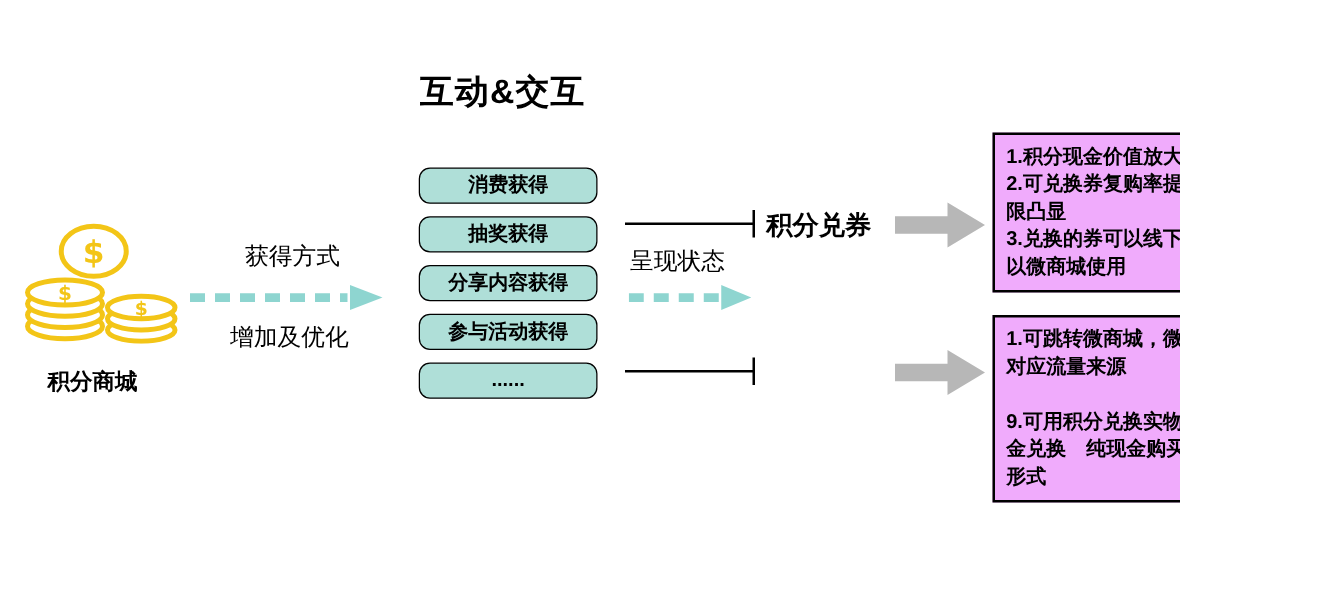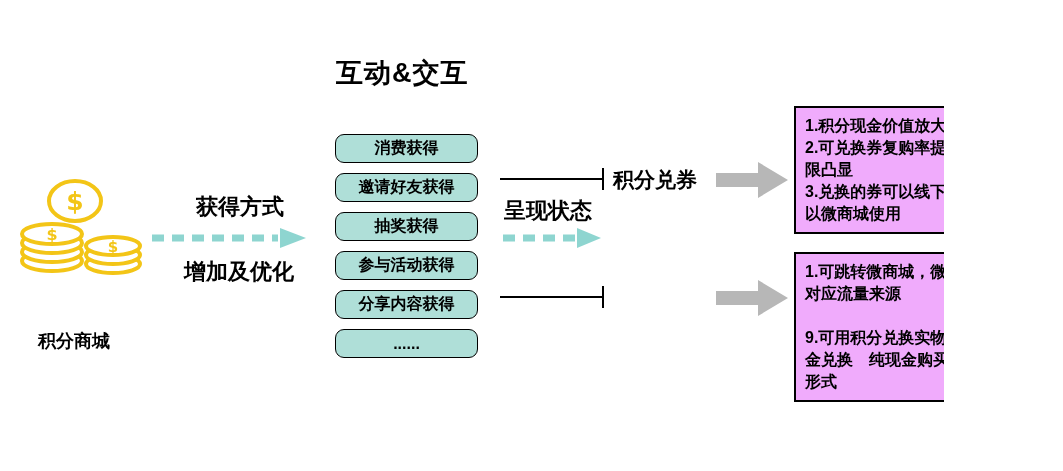--- a/index.html
+++ b/index.html
@@ -4,21 +4,21 @@
 <style>
   * { margin:0; padding:0; box-sizing:border-box; }
   html,body { background:#ffffff; }
   body { font-family:"Liberation Sans","DejaVu Sans",sans-serif; color:#000; }
   .canvas { position:relative; width:944px; height:471px; background:#fff; overflow:hidden; }
   .abs { position:absolute; }
 
   .title { font-size:27px; font-weight:bold; letter-spacing:1px; }
 
   .source-label { font-size:18px; font-weight:bold; }
-  .flow-label { font-size:22px; font-weight:bold; white-space:nowrap; }
+  .flow-label { font-size:19px; font-weight:normal; white-space:nowrap; }
 
   .methods { display:flex; flex-direction:column; }
   .method-box {
     width:143px; height:29px; margin-bottom:10px;
     background:#afdfd8; border:1.6px solid #000; border-radius:9px;
     display:flex; align-items:center; justify-content:center;
     font-size:16px; font-weight:bold;
   }
 
   .hline { height:2px; background:#000; }
@@ -51,48 +51,45 @@
         <ellipse cx="59" cy="28" rx="26" ry="20"></ellipse>
       </g>
       <g fill="#f3c517" font-weight="bold" text-anchor="middle" font-family="'DejaVu Sans', sans-serif">
         <text x="59" y="37" font-size="25">$</text>
         <text x="36" y="67" font-size="16">$</text>
         <text x="97" y="79" font-size="15">$</text>
       </g>
     </svg>
   </div>
 
-  <div class="abs source-label" style="left:38px; top:293px;margin-top:36px;">积分商城</div>
+  <div class="abs source-label" style="left:38px; top:293px;">积分商城</div>
 
   <div class="abs flow-label" style="left:196px; top:192px;">获得方式</div>
 
   <div class="abs" style="left:150px; top:225px;">
     <svg width="158" height="26" viewBox="0 0 158 26">
       <line x1="2" y1="13" x2="128" y2="13" stroke="#8ed5d0" stroke-width="7" stroke-dasharray="12 8"></line>
       <polygon points="130,3 156,13 130,23" fill="#8ed5d0"></polygon>
     </svg>
   </div>
 
   <div class="abs flow-label" style="left:184px; top:257px;">增加及优化</div>
 
   <div class="abs methods" style="left:335px; top:134px;">
     <div class="method-box">
       <span>消费获得</span>
     </div>
     <div class="method-box">
-      <span>邀请好友获得</span>
-    </div>
-    <div class="method-box">
       <span>抽奖获得</span>
     </div>
     <div class="method-box">
-      <span>参与活动获得</span>
+      <span>分享内容获得</span>
     </div>
     <div class="method-box">
-      <span>分享内容获得</span>
+      <span>参与活动获得</span>
     </div>
     <div class="method-box">
       <span>......</span>
     </div>
   </div>
 
   <div class="abs flow-label" style="left:504px; top:196px;">呈现状态</div>
 
   <div class="abs" style="left:503px; top:225px;">
     <svg width="100" height="26" viewBox="0 0 100 26">

